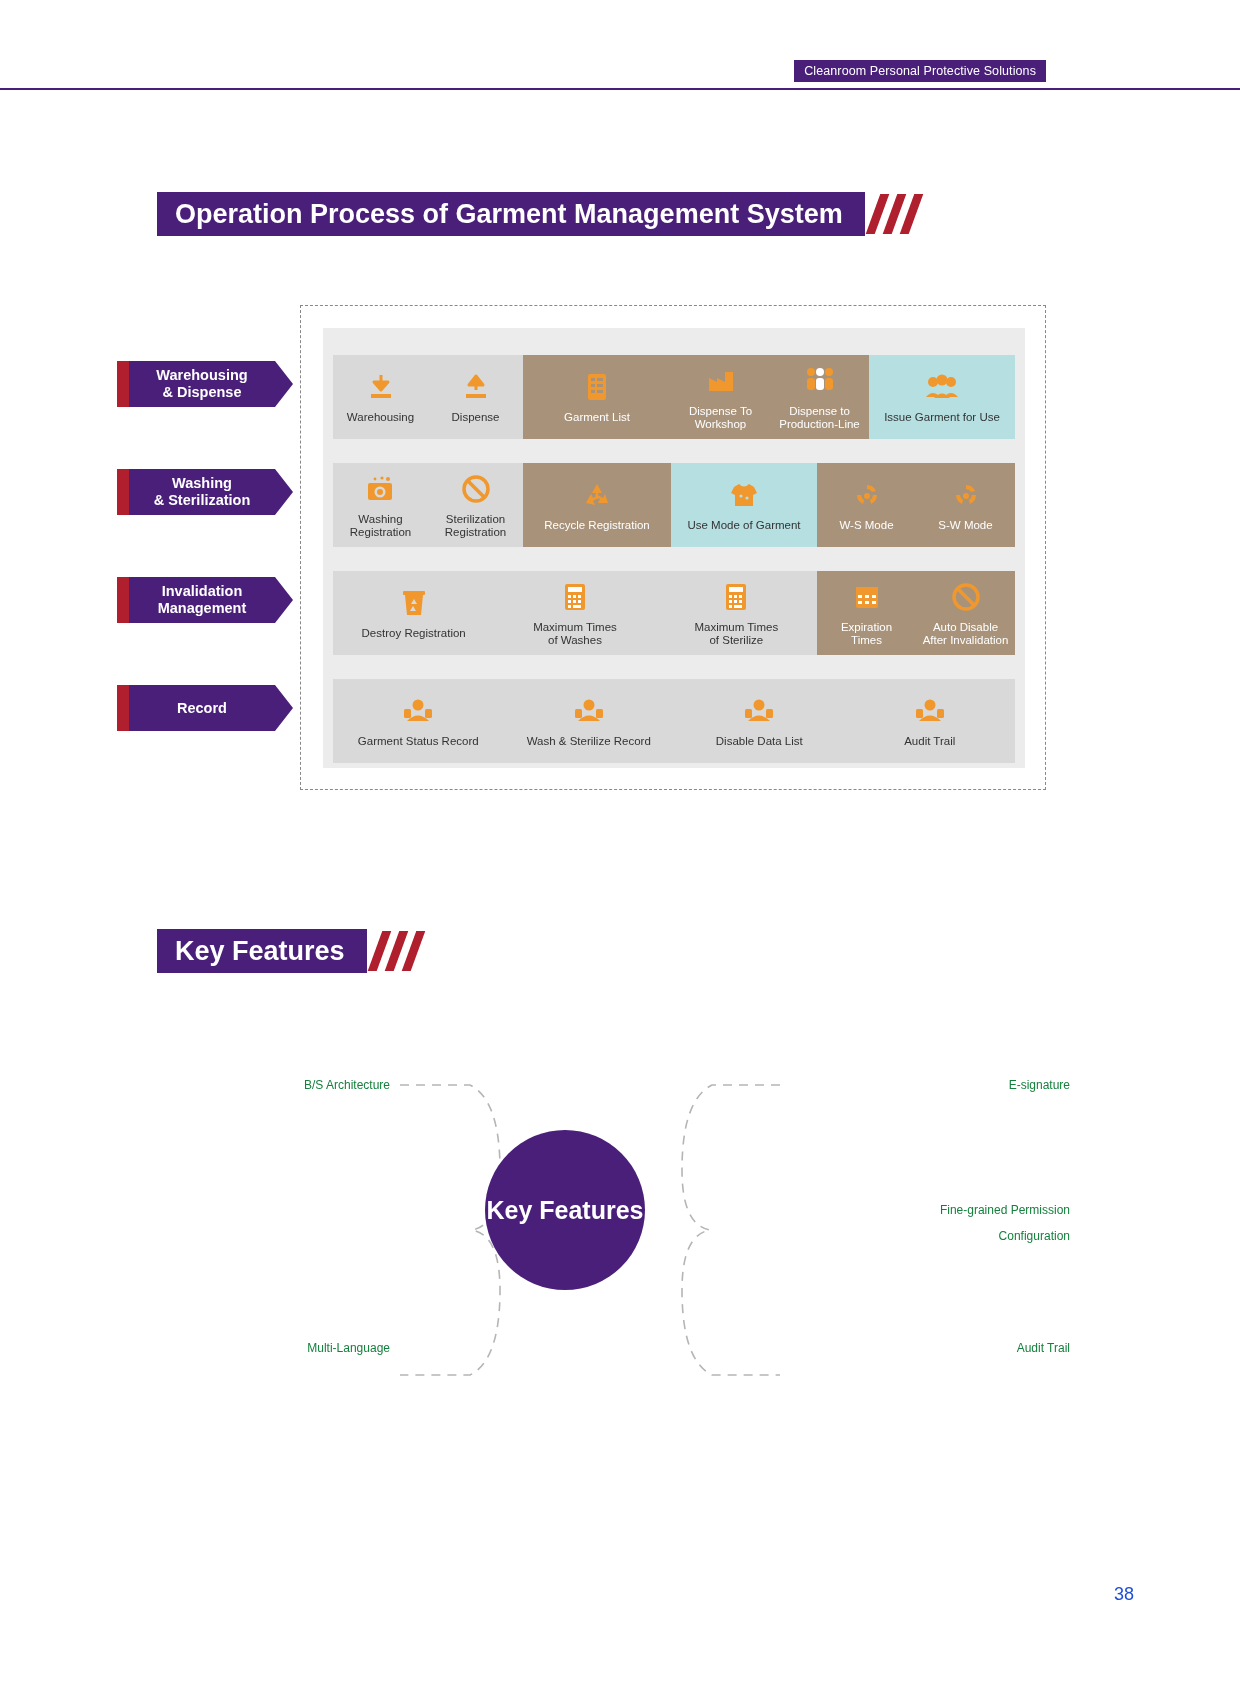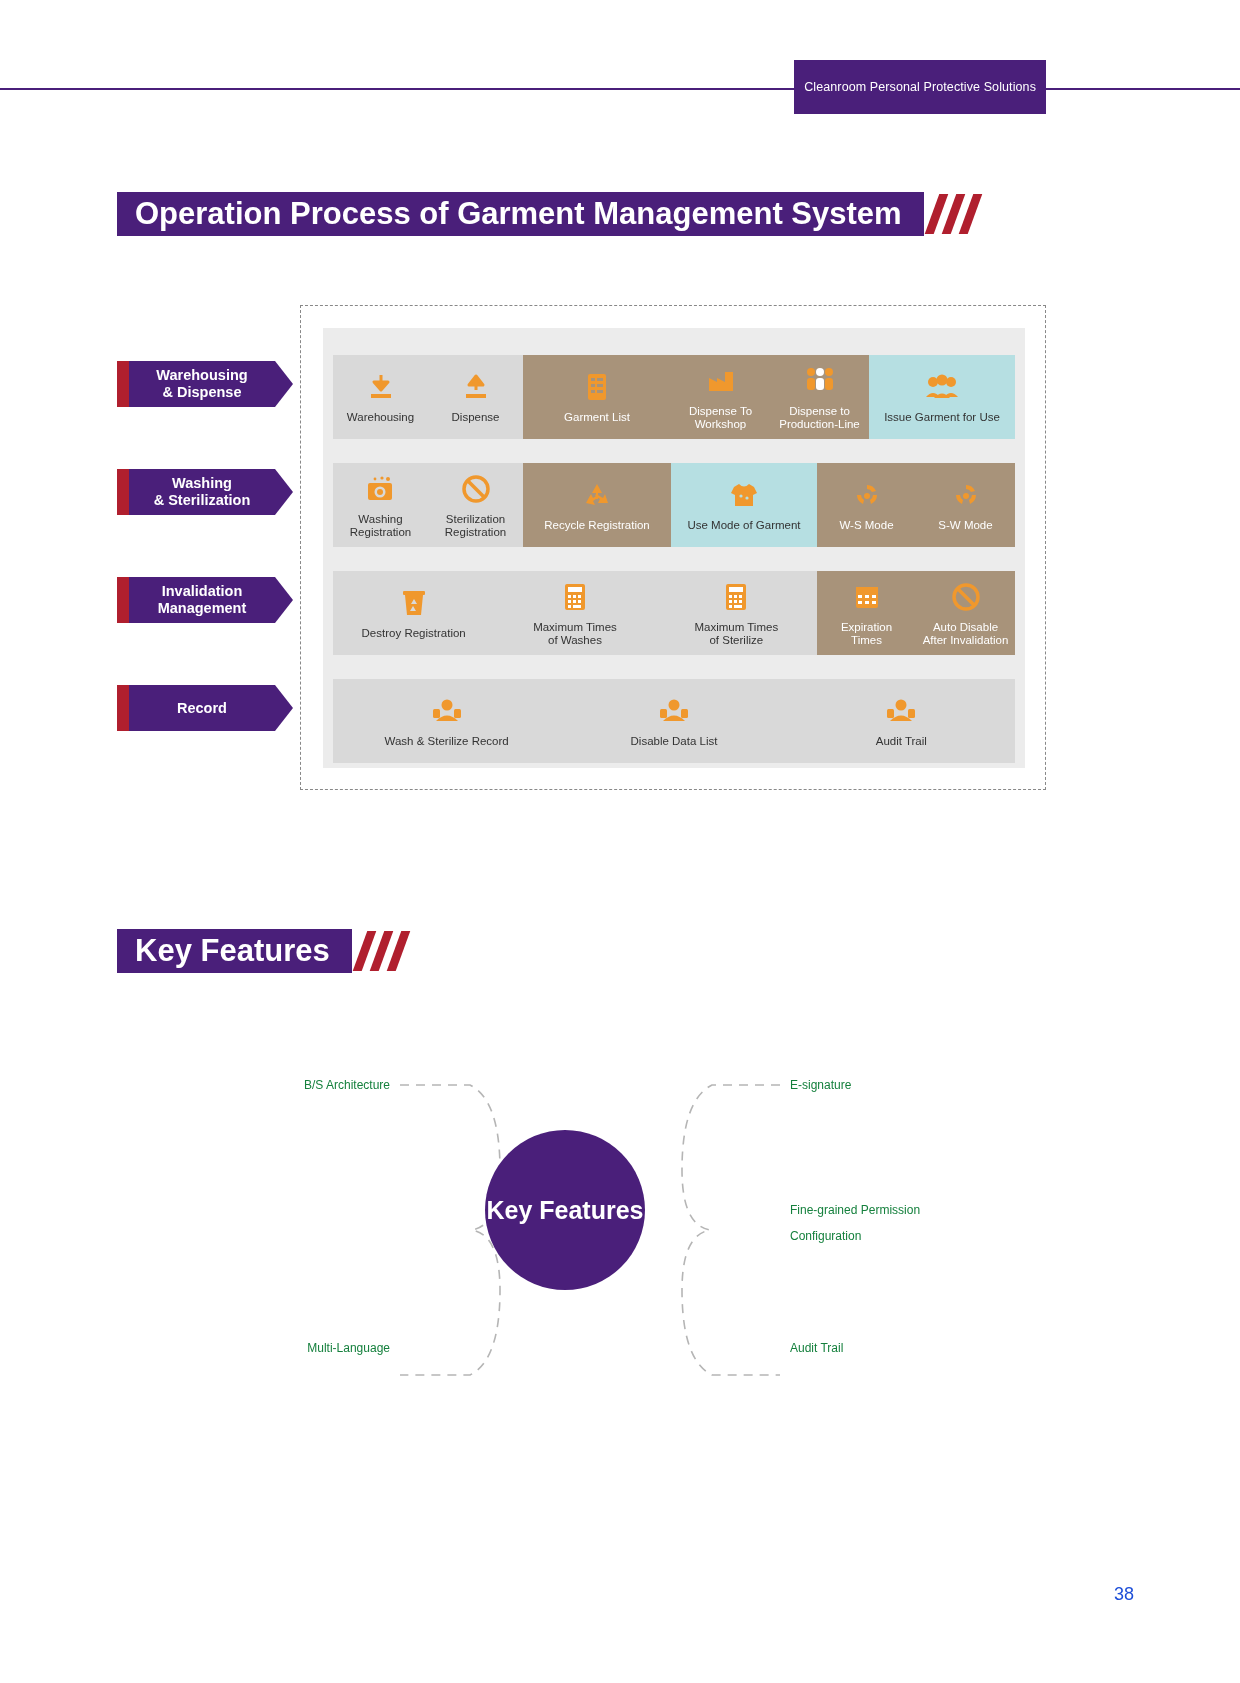--- a/index.html
+++ b/index.html
@@ -34,41 +34,42 @@
   }
   .header-tag {
     position: absolute;
     top: 60px;
     right: 194px;
     background: #4a1f7a;
     color: #ffffff;
     font-size: 12.5px;
     line-height: 22px;
     height: 22px;
-    padding: 16px 10px;
+    padding: 0 10px;
     white-space: nowrap;
     letter-spacing: 0.1px;
   }
 
   
   .section-title-wrap {
     position: absolute;
     display: flex;
     align-items: stretch;
     height: 44px;
   }
   .section-title {
     background: #4a1f7a;
     color: #ffffff;
-    font-size: 31px;
+    font-size: 27px;
     font-weight: bold;
     line-height: 44px;
     padding: 0 22px 0 18px;
     white-space: nowrap;
     position: relative;
+    margin-left: 40px;
   }
   .title-slash-group {
     position: relative;
     width: 60px;
     height: 44px;
     margin-left: 4px;
   }
   .title-slash-group span {
     position: absolute;
     top: 2px;
@@ -223,21 +224,21 @@
     text-align: center;
   }
   .kf-label {
     position: absolute;
     font-size: 12px;
     color: #15803d;
     line-height: 26px;
     white-space: pre-line;
   }
   .kf-left { text-align: right; width: 250px; }
-  .kf-right { text-align: left; width: 280px; }
+  .kf-right { text-align: right; width: 280px; }
 
   #kf-l1 { left: 0px;  top: 32px; }
   #kf-l2 { left: 0px;  top: 145px; }
   #kf-l3 { left: 0px;  top: 295px; }
   #kf-r1 { left: 650px; top: 32px; }
   #kf-r2 { left: 650px; top: 145px; margin-top: 12px; }
   #kf-r3 { left: 650px; top: 295px; }
 
   .kf-svg { position: absolute; left: 0; top: 0; }
 
@@ -541,20 +542,31 @@
       <div class="cell gray" style="width:682px">
         <div class="item" style="width:170px">
           <div class="ic">
             <svg width="34" height="28" viewBox="0 0 34 28">
                 <circle cx="17" cy="8" r="5.5" fill="#f0982d"></circle>
                 <path d="M6 24 q11 -11 22 0 Z" fill="#f0982d"></path>
                 <rect x="3" y="12" width="7" height="9" rx="1.5" fill="#f0982d"></rect>
                 <rect x="24" y="12" width="7" height="9" rx="1.5" fill="#f0982d"></rect>
               </svg>
           </div>
+          <div class="lbl">Garment Status Record</div>
+        </div>
+        <div class="item" style="width:170px">
+          <div class="ic">
+            <svg width="34" height="28" viewBox="0 0 34 28">
+                <circle cx="17" cy="8" r="5.5" fill="#f0982d"></circle>
+                <path d="M6 24 q11 -11 22 0 Z" fill="#f0982d"></path>
+                <rect x="3" y="12" width="7" height="9" rx="1.5" fill="#f0982d"></rect>
+                <rect x="24" y="12" width="7" height="9" rx="1.5" fill="#f0982d"></rect>
+              </svg>
+          </div>
           <div class="lbl">Wash &amp; Sterilize Record</div>
         </div>
         <div class="item" style="width:170px">
           <div class="ic">
             <svg width="34" height="28" viewBox="0 0 34 28">
                 <circle cx="17" cy="8" r="5.5" fill="#f0982d"></circle>
                 <path d="M6 24 q11 -11 22 0 Z" fill="#f0982d"></path>
                 <rect x="3" y="12" width="7" height="9" rx="1.5" fill="#f0982d"></rect>
                 <rect x="24" y="12" width="7" height="9" rx="1.5" fill="#f0982d"></rect>
               </svg>

